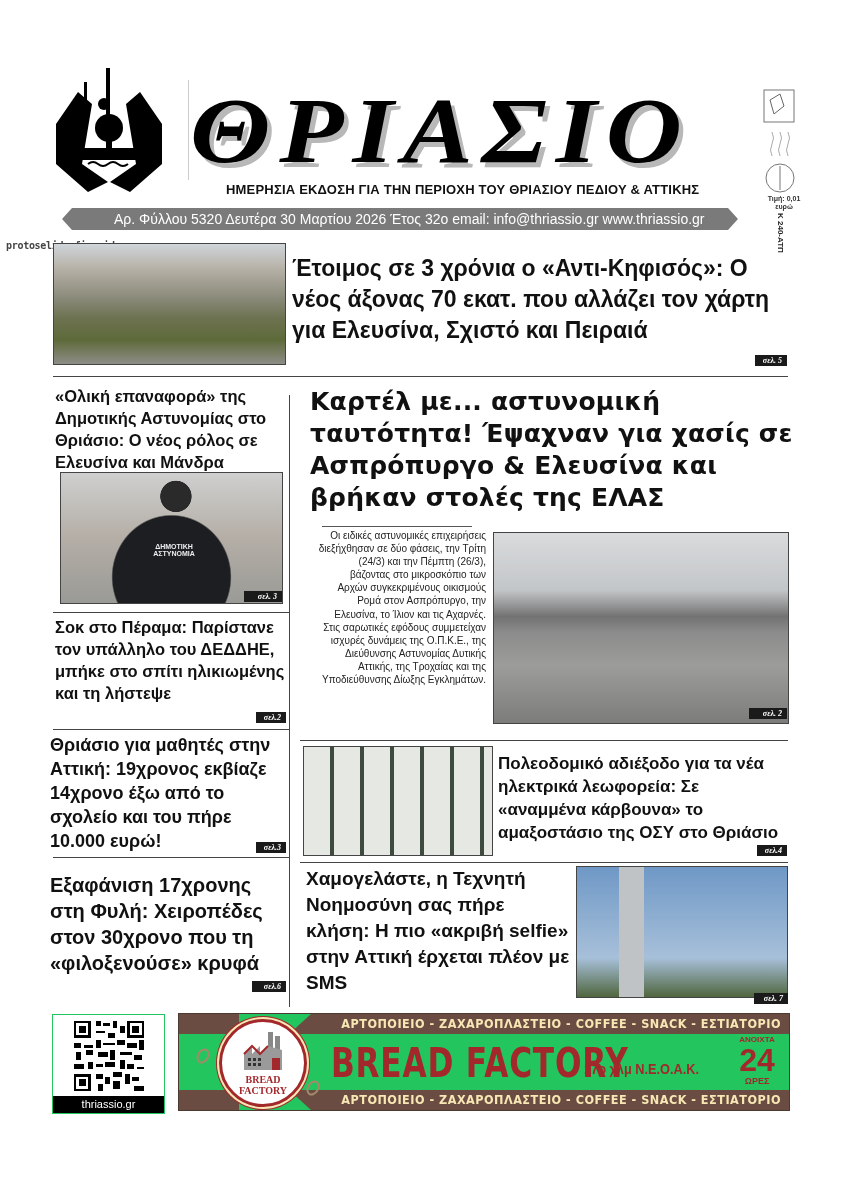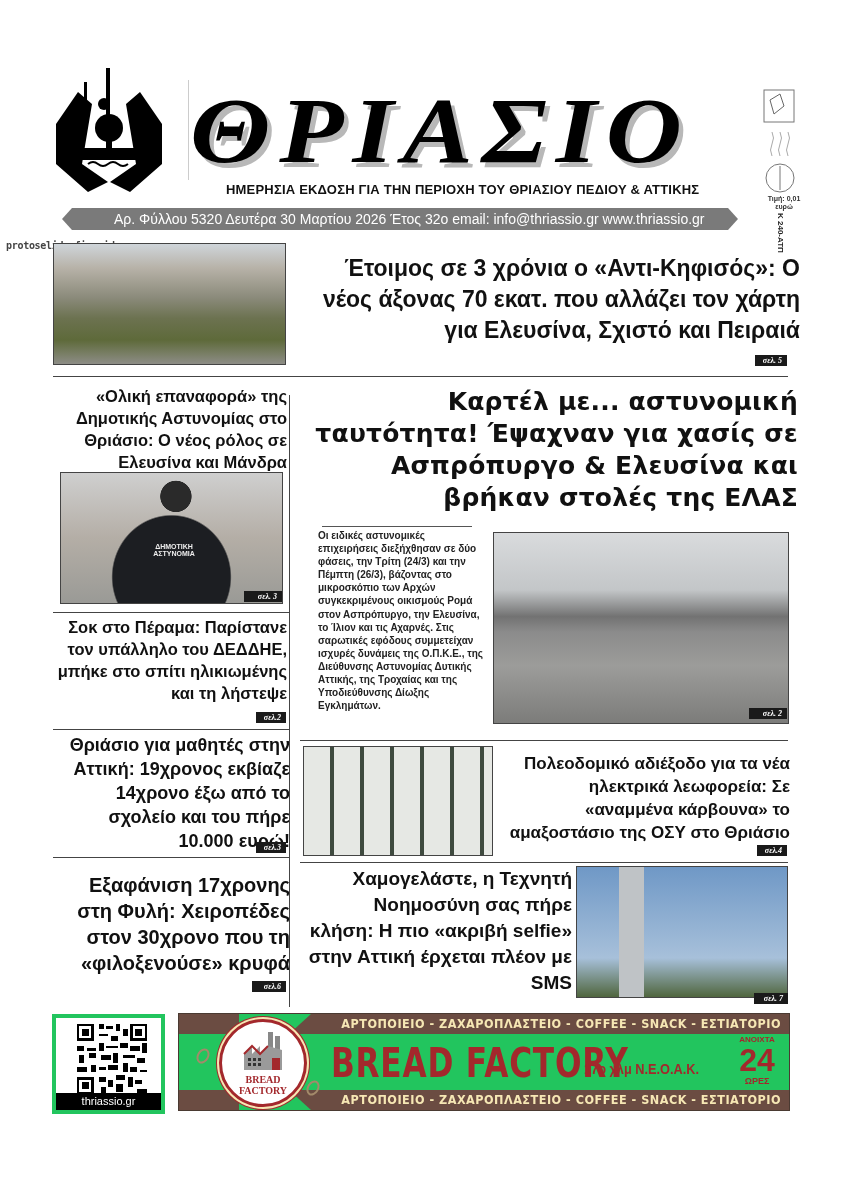--- a/index.html
+++ b/index.html
@@ -48,39 +48,39 @@
   .img-camera { left: 576px; top: 866px; width: 212px; height: 132px;
     background: linear-gradient(90deg, transparent 0 20%, #bfc3c6 20% 32%, transparent 32%),
                 linear-gradient(180deg,#6f98c6 0%,#a7c0da 70%,#50663e 100%); }
   .img-label { font-family: "Liberation Serif", serif; font-weight: 700; font-size: 8px; }
 
   
   .page-tag { position: absolute; background: #1a1a1a; color: #fff; font-family: "Liberation Serif", serif;
     font-weight: 700; font-style: italic; font-size: 8px; line-height: 11px; padding: 0 5px; text-align: right; }
 
   
-  .hl { position: absolute; font-weight: 700; color: #111; text-align: right; }
+  .hl { position: absolute; font-weight: 700; color: #111; text-align: left; }
   .hl-lead { left: 292px; top: 253px; width: 508px; font-size: 23px; line-height: 31px; }
   .hl-main { left: 310px; top: 386px; width: 488px; font-family: "DejaVu Sans", sans-serif; font-weight: 700;
     font-size: 25px; line-height: 32px; letter-spacing: .2px; }
   .hl-left { left: 55px; width: 232px; font-size: 16.5px; line-height: 22px; }
   .hl-left-lg { left: 50px; width: 240px; font-size: 20px; line-height: 26px; }
   .hl-right { font-size: 17px; line-height: 23px; }
   .hl-right-lg { font-size: 19px; line-height: 26px; }
 
   .body-text { left: 318px; top: 529px; width: 168px; font-size: 10px; line-height: 13.1px;
-    font-weight: 700; text-align: left; color: #222; }
+    font-weight: 400; text-align: right; color: #222; }
   .body-rule { left: 322px; top: 526px; width: 150px; height: 1px; background: #555; }
 
   
   .rule-h { height: 1px; background: #444; }
   .rule-v { width: 1px; background: #444; }
 
   
-  .qr-box { left: 52px; top: 1014px; width: 113px; height: 100px; border: 4px solid #22c55e; background: #fff; }
+  .qr-box { left: 52px; top: 1014px; width: 113px; height: 100px; border: 1px solid #22c55e; background: #fff; }
   .qr { position: absolute; left: 13px; top: 6px; width: 86px; height: 70px; }
   .qr-label { position: absolute; left: 0; bottom: 0; width: 100%; height: 17px; background: #000; color: #fff;
     font-size: 11px; line-height: 17px; text-align: center; }
 
   .ad { left: 178px; top: 1013px; width: 612px; height: 98px; border: 1px solid #4a3a32; background: #22c55e; overflow: hidden; }
   .ad-band { position: absolute; left: 110px; width: 502px; height: 20px; background: #6b4c42; color: #f6e7b4;
     font-family: "DejaVu Sans Condensed", "DejaVu Sans", sans-serif; font-weight: 700; font-size: 12.5px; line-height: 20px;
     text-align: right; padding-right: 10px; letter-spacing: .5px; white-space: nowrap; }
   .ad-band.top { top: 0; clip-path: polygon(22px 0,100% 0,100% 100%,0 100%); }
   .ad-band.bot { bottom: 0; clip-path: polygon(0 0,100% 0,100% 100%,22px 100%); }

